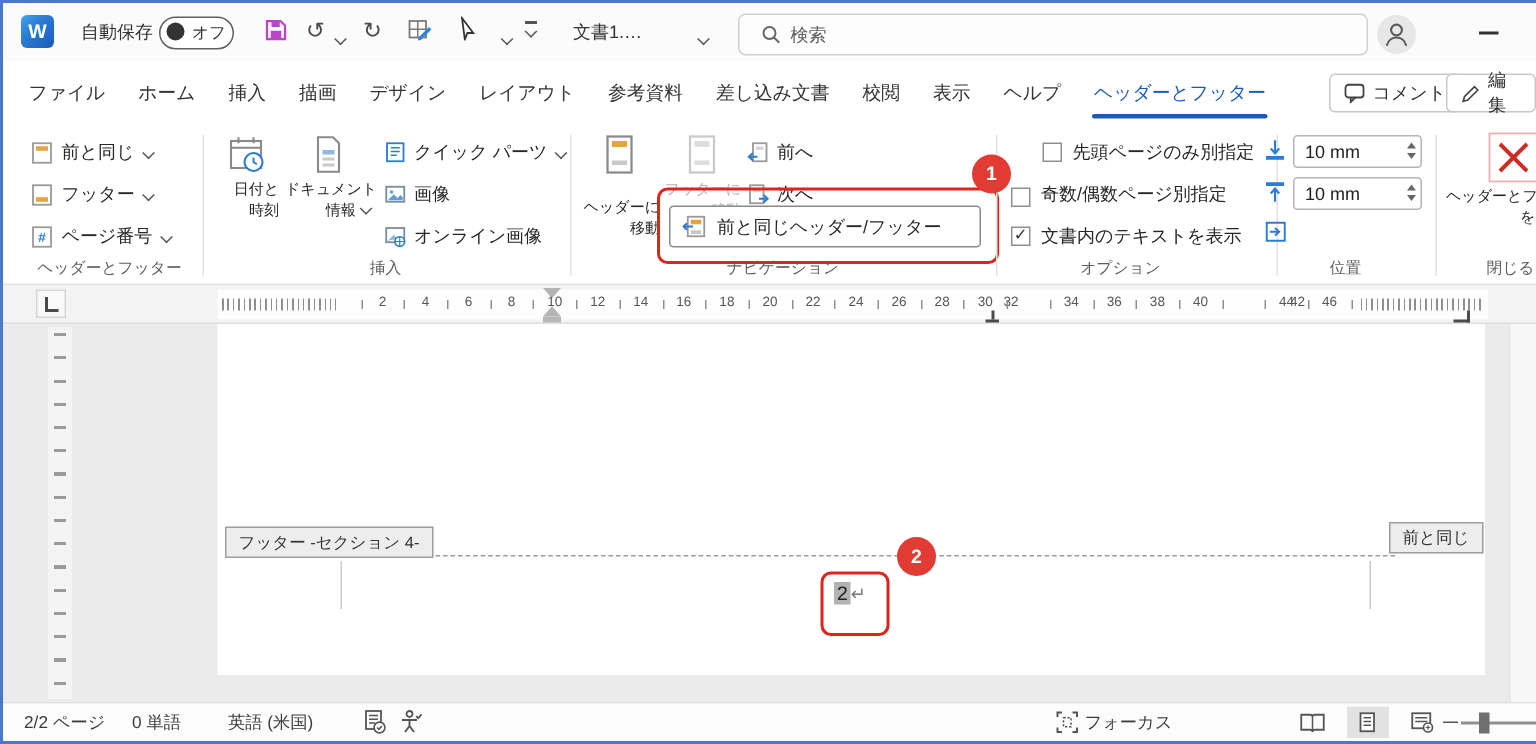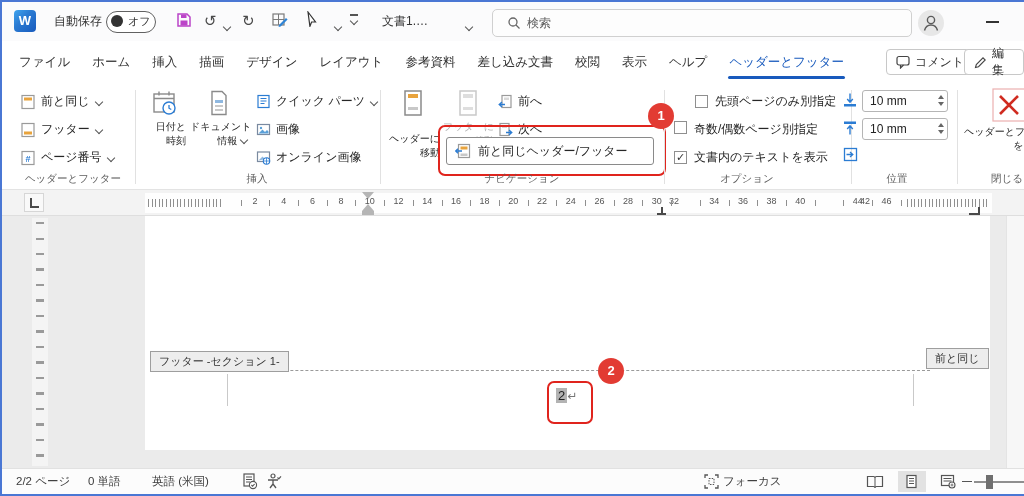--- a/index.html
+++ b/index.html
@@ -330,21 +330,21 @@
       <span>前と同じヘッダー/フッター</span>
     </div>
     <div class="abs anno-rect" style="left:436px;top:41px;width:224px;height:47px;"></div>
     <div class="abs glabel" style="left:460px;width:120px;">ナビゲーション</div>
     <div class="abs gsep" style="left:662px;"></div>
 
     <div class="abs" style="left:672px;top:9px;display:flex;gap:7px;align-items:center;margin-left:21px;">
       <div class="cb"></div>
       <div class="cb-label">先頭ページのみ別指定</div>
     </div>
-    <div class="abs" style="left:672px;top:37px;display:flex;gap:7px;align-items:flex-start;">
+    <div class="abs" style="left:672px;top:37px;display:flex;gap:7px;align-items:flex-end;">
       <div class="cb"></div>
       <div class="cb-label">奇数/偶数ページ別指定</div>
     </div>
     <div class="abs" style="left:672px;top:65px;display:flex;gap:7px;align-items:center;">
       <div class="cb">✓</div>
       <div class="cb-label">文書内のテキストを表示</div>
     </div>
     <div class="abs anno-badge" style="left:646px;top:19px;">1</div>
     <div class="abs glabel" style="left:690px;width:110px;">オプション</div>
     <div class="abs gsep" style="left:849px;"></div>
@@ -456,21 +456,21 @@
         <i class="rtick" style="left: 755.75px;"></i>
       </div>
   </div>
 
   <div id="workspace" class="abs">
     <div id="vruler" class="abs">
         <div class="dashes"></div>
       </div>
     <div id="page" class="abs"></div>
     <div id="footer-dash" class="abs"></div>
-    <div id="footer-tag" class="abs doc-tag">フッター -セクション 1-</div>
+    <div id="footer-tag" class="abs doc-tag">フッター -セクション 4-</div>
     <div id="sameprev-tag" class="abs doc-tag">前と同じ</div>
     <div class="abs bmark" style="left:225px;"></div>
     <div class="abs bmark" style="left:911px;"></div>
     <div id="footer-line" class="abs">
       <span id="footer-sel">2</span><span id="return-mark">↵</span>
     </div>
     <div class="abs anno-rect" style="left:545px;top:165px;width:42px;height:39px;"></div>
     <div class="abs anno-badge" style="left:596px;top:142px;">2</div>
     <div id="scrollbar" class="abs"></div>
   </div>

